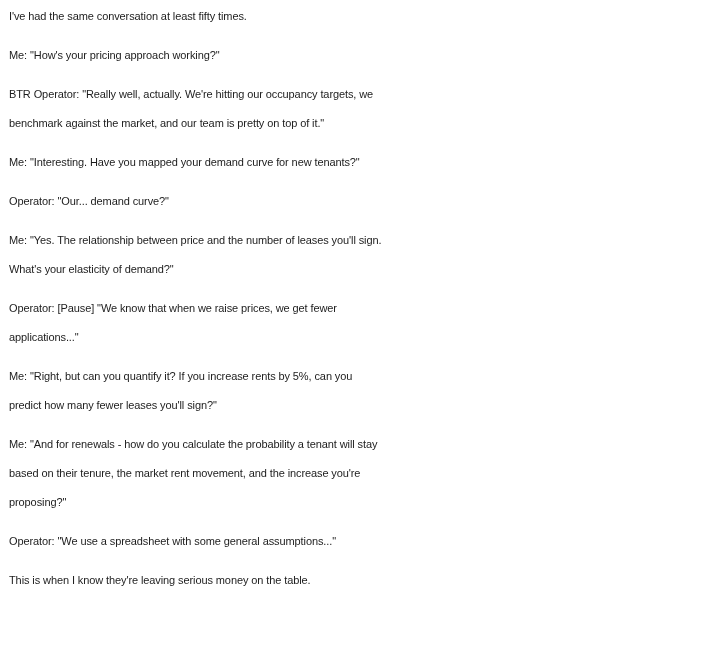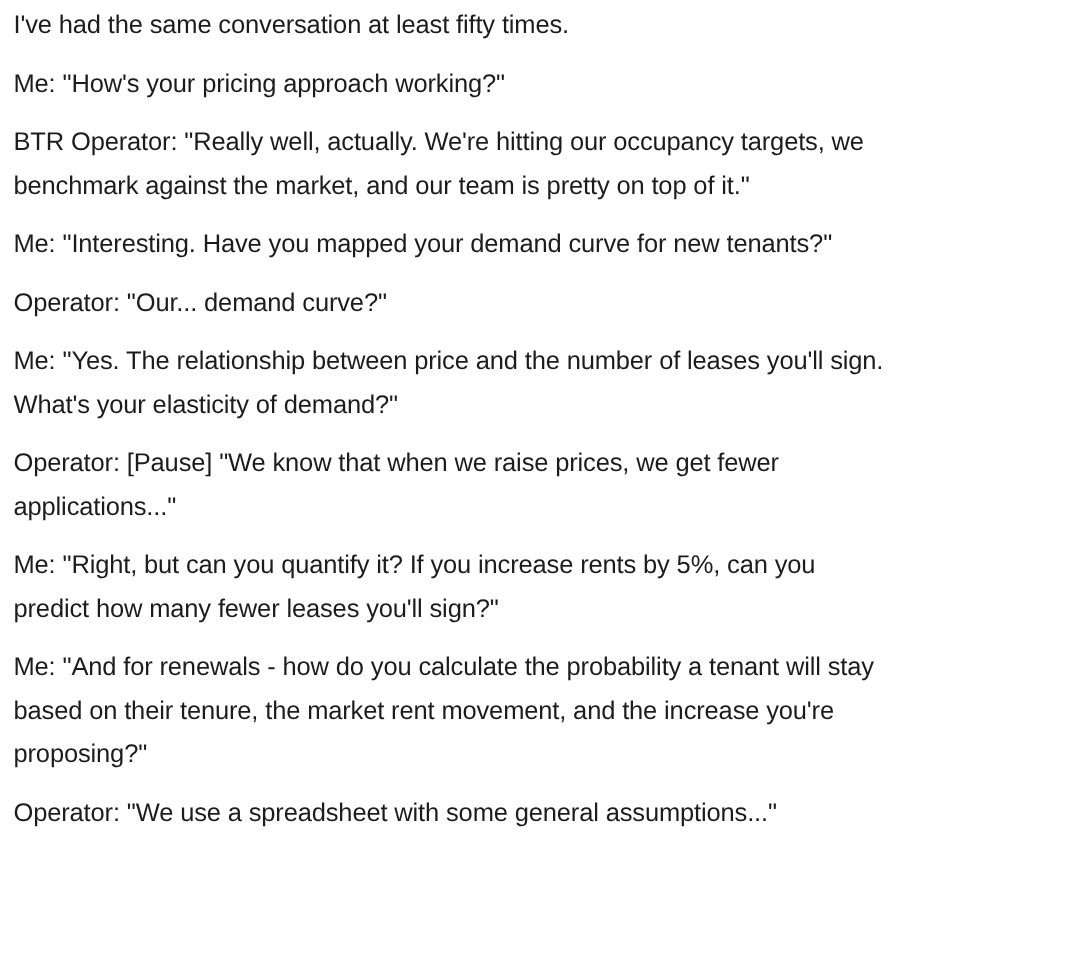--- a/index.html
+++ b/index.html
@@ -11,21 +11,21 @@
     width: 727px;
     height: 653px;
     box-sizing: border-box;
     background: #ffffff;
     padding: 2px 10px 0 9px;
     overflow: hidden;
   }
   .doc-paragraph {
     margin: 0 0 10px 0;
     font-family: "Liberation Sans", "DejaVu Sans", sans-serif;
-    font-size: 17px;
+    font-size: 11px;
     line-height: 29px;
     color: #1c1c1c;
     white-space: pre-line;
     letter-spacing: -0.1px;
   }
 </style>
 </head>
 <body>
 
 <div class="page">
@@ -38,13 +38,14 @@
   <p class="doc-paragraph">Me: "Yes. The relationship between price and the number of leases you'll sign.
 What's your elasticity of demand?"</p>
   <p class="doc-paragraph">Operator: [Pause] "We know that when we raise prices, we get fewer
 applications..."</p>
   <p class="doc-paragraph">Me: "Right, but can you quantify it? If you increase rents by 5%, can you
 predict how many fewer leases you'll sign?"</p>
   <p class="doc-paragraph">Me: "And for renewals - how do you calculate the probability a tenant will stay
 based on their tenure, the market rent movement, and the increase you're
 proposing?"</p>
   <p class="doc-paragraph">Operator: "We use a spreadsheet with some general assumptions..."</p>
+  <p class="doc-paragraph">This is when I know they're leaving serious money on the table.</p>
 </div>
 
 </body></html>

